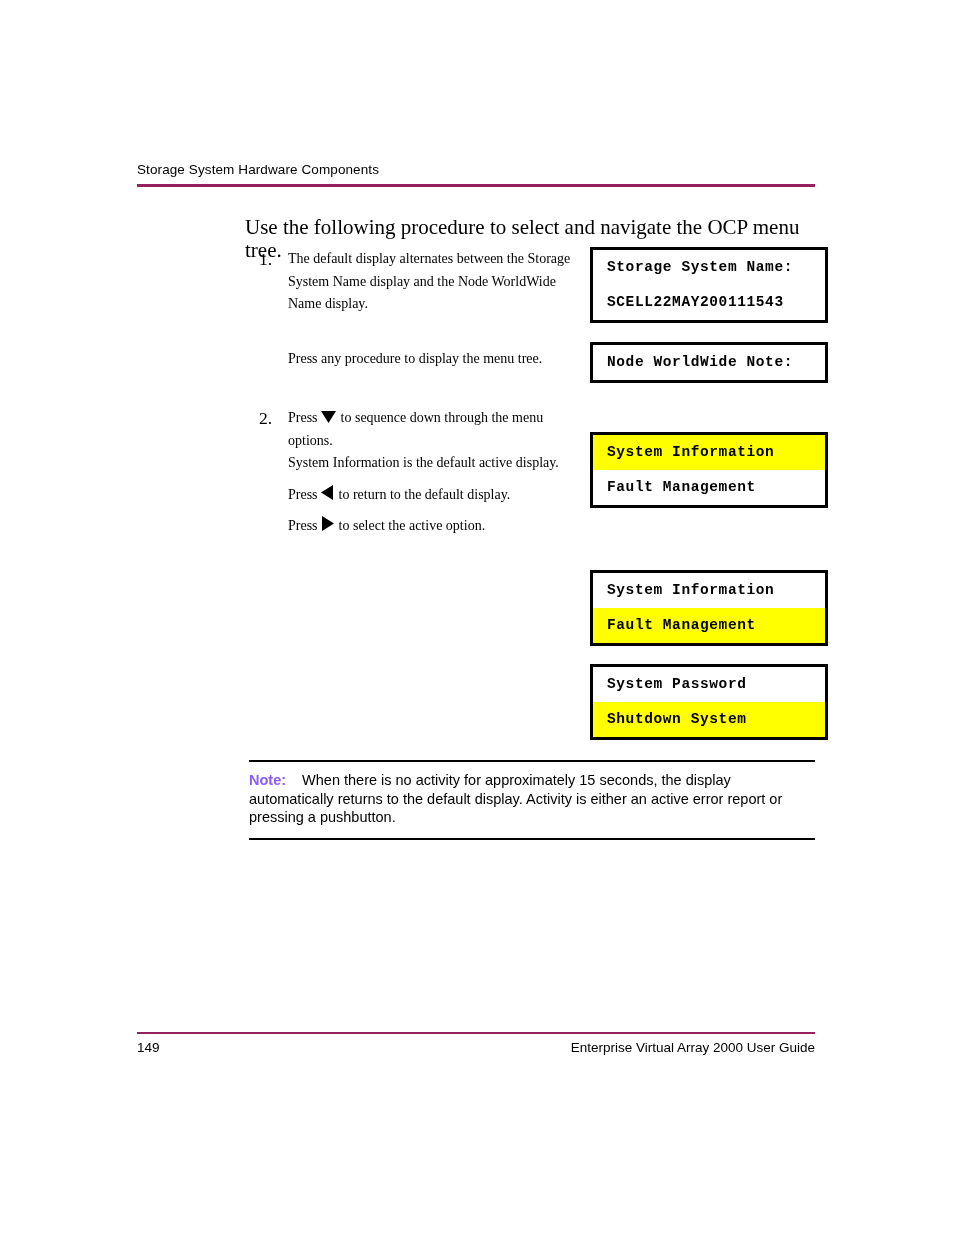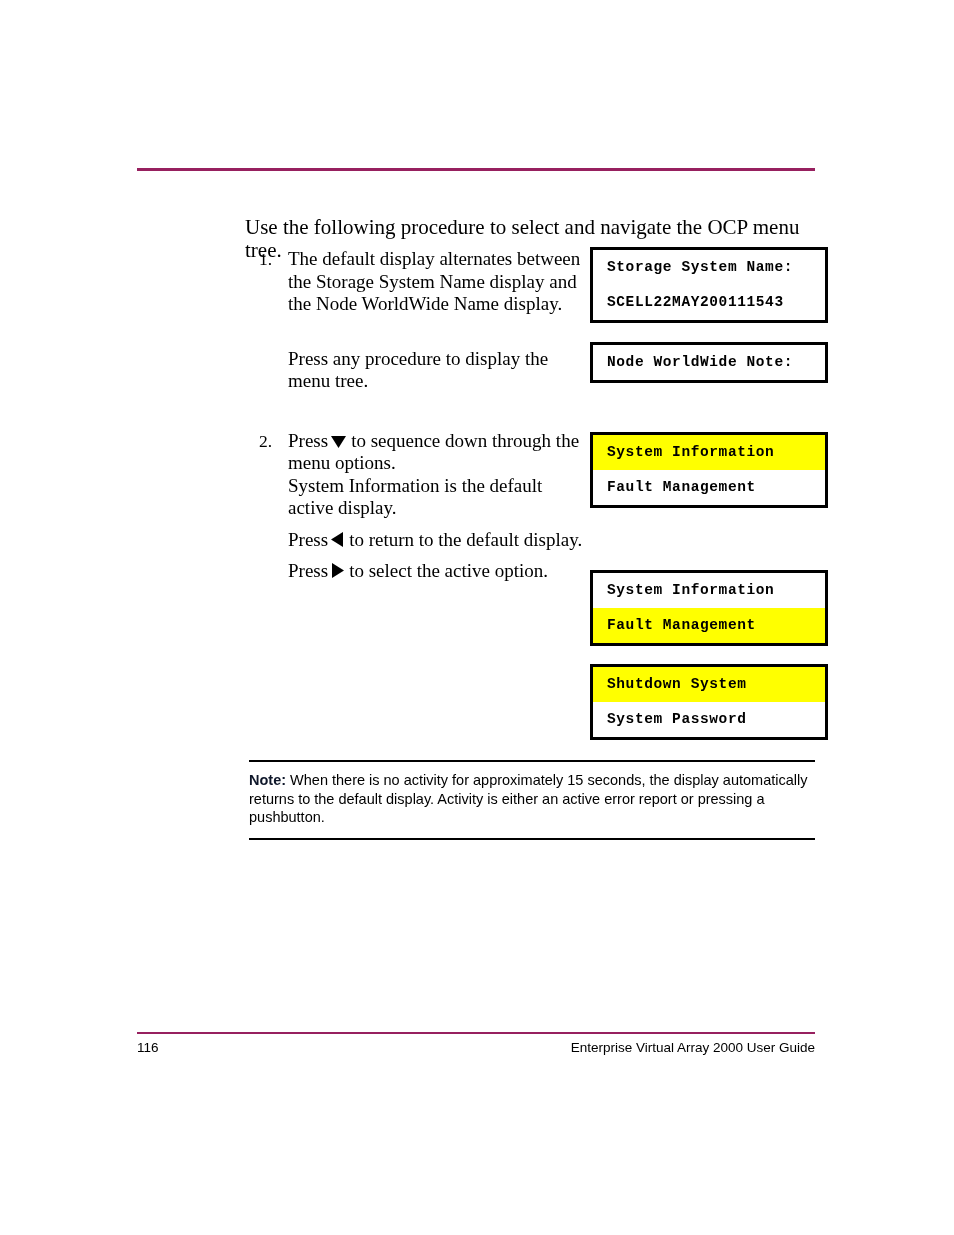--- a/index.html
+++ b/index.html
@@ -71,21 +71,21 @@
     font-size: 17.5px;
     line-height: 22.5px;
   }
   .step-body {
     margin-left: 43px;
     font-size: 17.5px;
     line-height: 22.5px;
   }
   .step-para {
     margin: 0;
-    font-size: 19px;
+    font-size: 14px;
     line-height: 22.5px;
   }
   .gap-1 { height: 32px; }
   .gap-2 { height: 28px; }
   .press-line { margin-top: 9px; }
 
   .tri {
     display: inline-block;
     vertical-align: -1px;
     margin: 0 5px 0 3px;
@@ -136,22 +136,22 @@
   }
   .note-body {
     font-family: "Liberation Sans", sans-serif;
     font-size: 14.5px;
     line-height: 18.5px;
     padding: 9px 0 11px 0;
     color: #000000;
   }
   .note-label {
     font-weight: bold;
-    color: #0f172a;
-    margin-right: 4px;
+    color: #8b5cf6;
+    margin-right: 16px;
   }
 
   
   .footer {
     position: absolute;
     left: 137px;
     top: 1032px;
     width: 678px;
   }
   .footer-rule {
@@ -168,20 +168,21 @@
     font-size: 13.5px;
     color: #000000;
   }
 </style>
 </head>
 <body>
 
 <div class="page">
 
   <div class="header">
+    <div class="header-title">Storage System Hardware Components</div>
     <div class="header-rule"></div>
   </div>
 
   <div class="intro">Use the following procedure to select and navigate the OCP menu tree.</div>
 
   <div class="steps">
 
     <div class="step">
       <span class="step-num">1.</span>
       <div class="step-body">
@@ -233,33 +234,33 @@
     <div class="lcd-row highlight">System Information</div>
     <div class="lcd-row">Fault Management</div>
   </div>
 
   <div class="lcd" id="lcd-menu-fault">
     <div class="lcd-row">System Information</div>
     <div class="lcd-row highlight">Fault Management</div>
   </div>
 
   <div class="lcd" id="lcd-menu-shutdown">
+    <div class="lcd-row">System Password</div>
     <div class="lcd-row highlight">Shutdown System</div>
-    <div class="lcd-row">System Password</div>
   </div>
 
   <div class="note">
     <div class="note-rule"></div>
     <div class="note-body">
       <span class="note-label">Note:</span><span>When there is no activity for approximately 15 seconds, the display automatically returns to the default display. Activity is either an active error report or pressing a pushbutton.</span>
     </div>
     <div class="note-rule"></div>
   </div>
 
   <div class="footer">
     <div class="footer-rule"></div>
     <div class="footer-row">
-      <span>116</span>
+      <span>149</span>
       <span>Enterprise Virtual Array 2000 User Guide</span>
     </div>
   </div>
 
 </div>
 
 </body></html>

